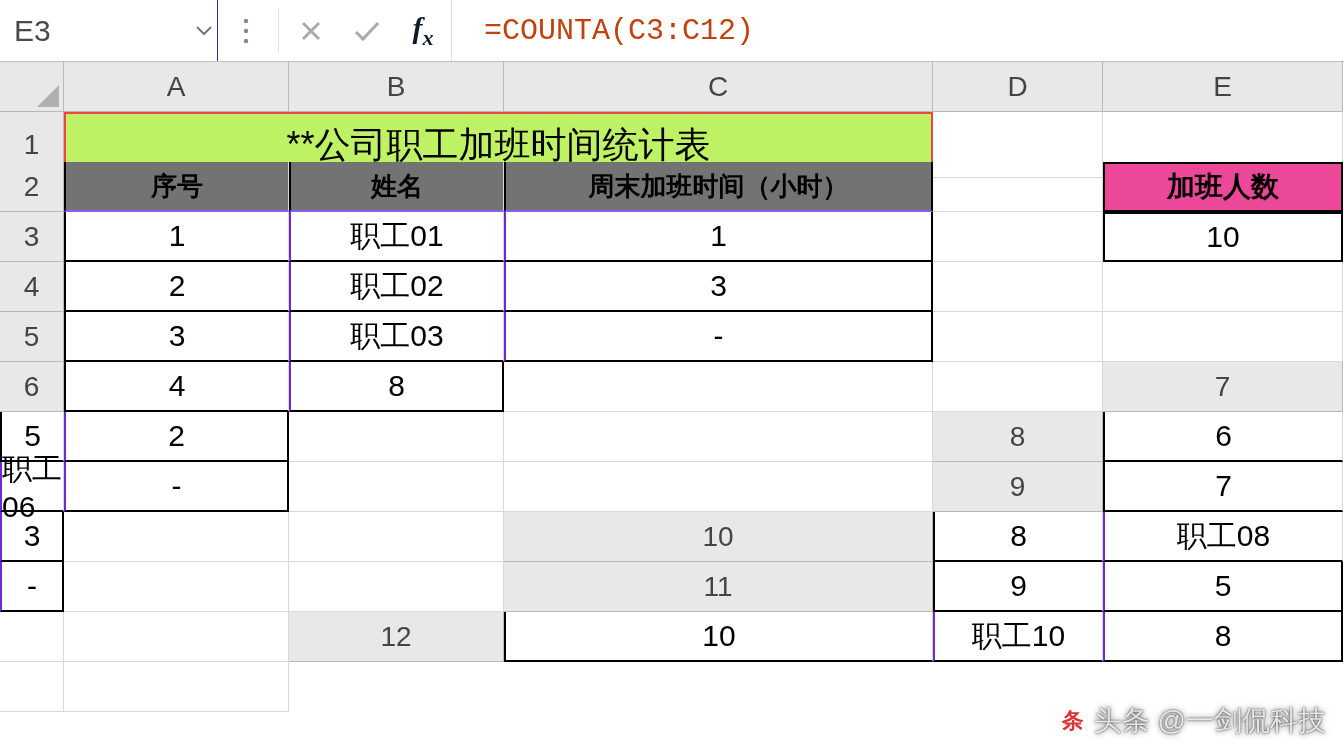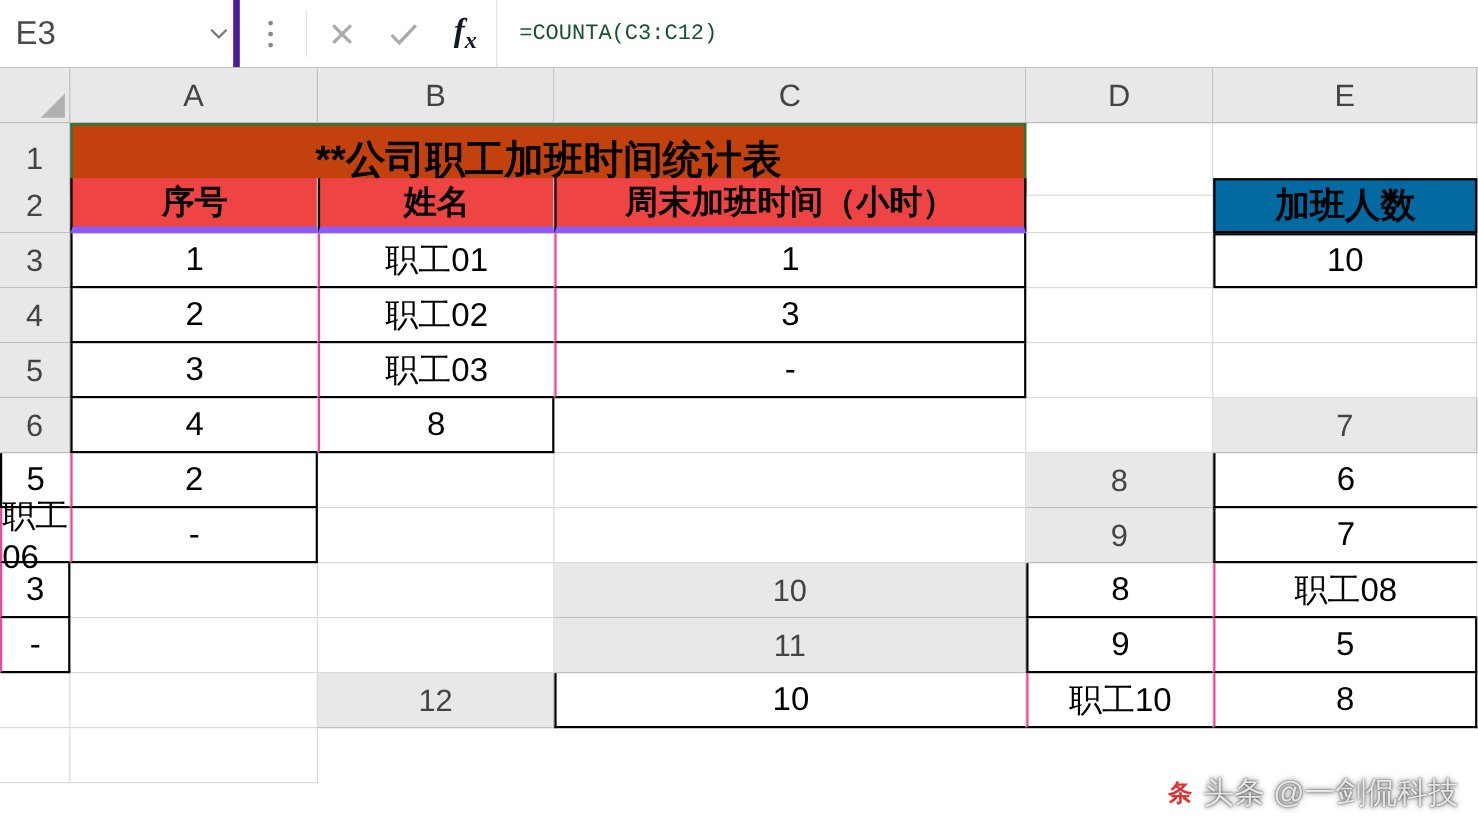--- a/index.html
+++ b/index.html
@@ -11,47 +11,47 @@
     display: flex;
     align-items: center;
     border-bottom: 1px solid #c0c0c0;
     font-size: 30px;
   }
   .name-box-wrap {
     display: flex;
     align-items: center;
     height: 100%;
     width: 218px;
-    border-right: 6px solid #4c1d95;
+    border-right: 1px solid #4c1d95;
     padding-left: 14px;
   }
   .name-box-wrap .val { flex: 1; color: #4a4a4a; }
   .name-box-wrap .dd {
     width: 26px; height: 100%;
     display: flex; align-items: center; justify-content: center;
     color: #777;
   }
   .fb-sep { width:1px; height:70%; background:#e0e0e0; margin:0 4px; }
   .fb-btn {
     width: 56px; height: 100%;
     display: flex; align-items: center; justify-content: center;
     color: #888; font-size: 30px; font-weight: bold;
   }
   .fb-btn.dots { color:#888; font-size: 22px; letter-spacing: -2px;}
   .fx { font-family: "Times New Roman", serif; font-style: italic; font-size: 30px; color:#0f172a; }
   .fx sub { font-size: 22px; font-style: italic; }
   .formula-input {
     flex: 1;
     height: 100%;
-    padding-left: 20px;
+    padding-left: 32px;
     display: flex;
     align-items: center;
-    color: #14532d;
+    color: #c2410c;
     font-family: "Courier New", monospace;
-    font-size: 20px;
+    font-size: 30px;
     border-left:1px solid #e0e0e0;
   }
 
   
   .sheet { display: grid; }
   .sheet {
     grid-template-columns: 64px 225px 215px 429px 170px 240px;
     grid-auto-rows: 50px;
   }
   .hd {
@@ -87,51 +87,51 @@
     border-bottom: 1px solid #d8d8d8;
     display: flex; align-items: center; justify-content: center;
     font-size: 30px;
     color:#000;
     position:relative;
   }
 
   
   .title-cell {
     grid-column: 2 / span 3;
-    background: #c2410c;
-    font-weight: bold;
+    background: #bef264;
+    font-weight: normal;
     font-size: 36px;
-    border: 2px solid #15803d;
+    border: 2px solid #ef4444;
     border-bottom: 2px solid #000;
   }
 
   .th-cell {
-    background: #ef4444;
+    background: #737373;
     font-weight: bold;
     border-left: 2px solid #000;
-    border-bottom: 6px solid #8b5cf6;
+    border-bottom: 2px solid #8b5cf6;
     border-top: none;
-    font-size: 30px;
+    font-size: 26px;
   }
   .th-cell.first { border-left: 2px solid #000; }
   .th-cell.lastC { border-right: 2px solid #000; }
 
   .data-cell {
-    border-left: 2px solid #ec4899;
+    border-left: 2px solid #6d28d9;
     border-bottom: 2px solid #000;
     font-size: 30px;
   }
   .data-cell.first { border-left: 2px solid #000; }
   .data-cell.lastC { border-right: 2px solid #000; }
 
   .e2 {
-    background: #0369a1;
+    background: #ec4899;
     font-weight: bold;
     border: 2px solid #000;
-    font-size: 32px;
+    font-size: 28px;
   }
   .e3 {
     border: 2px solid #000;
     font-size: 30px;
   }
 
   .row-h1 { height: 66px; }
 
   .watermark {
     position: absolute;

